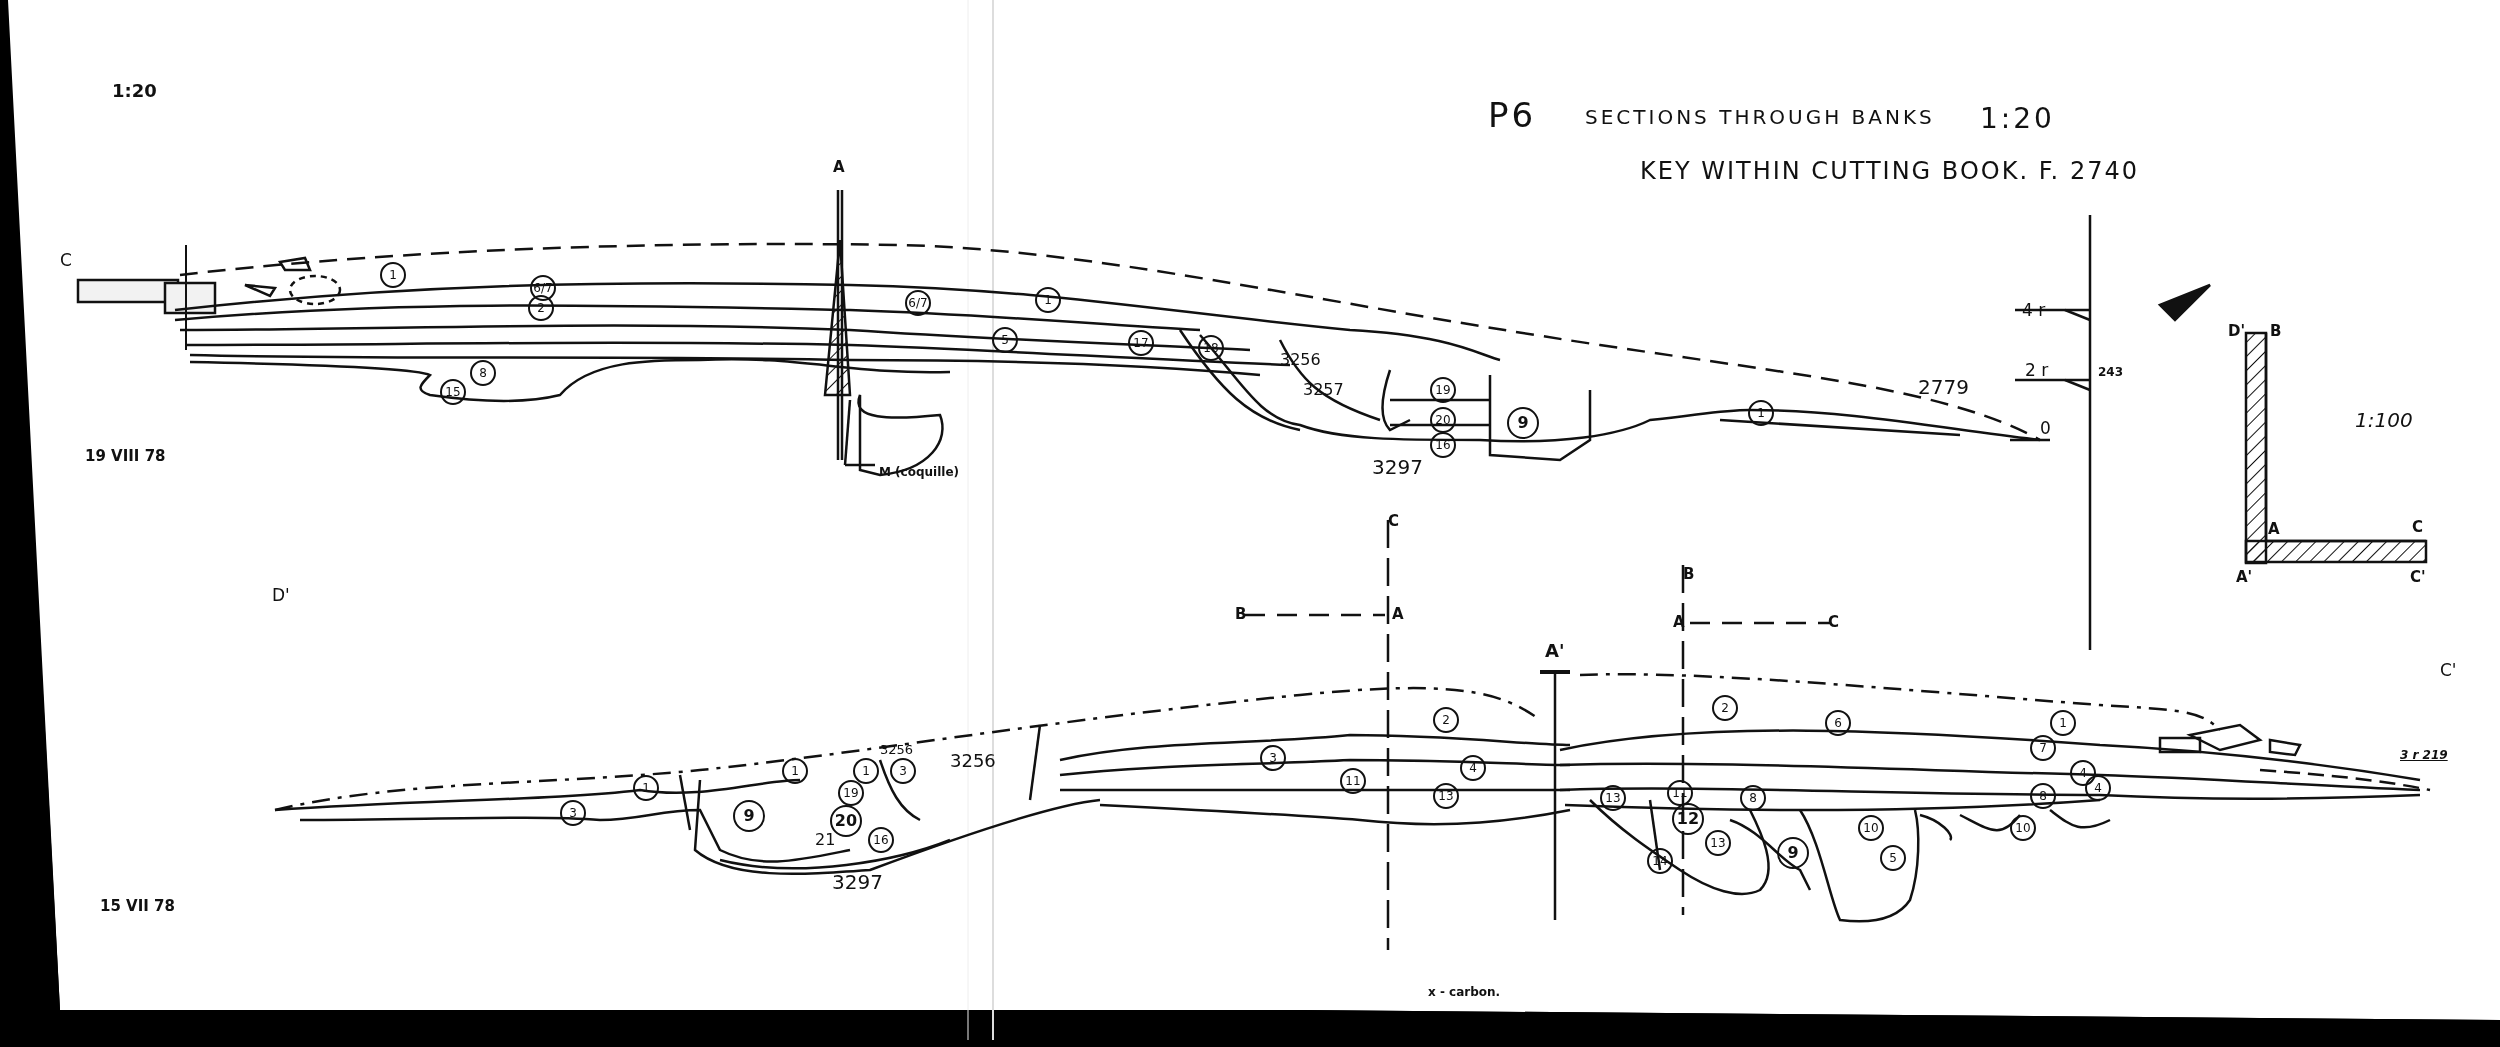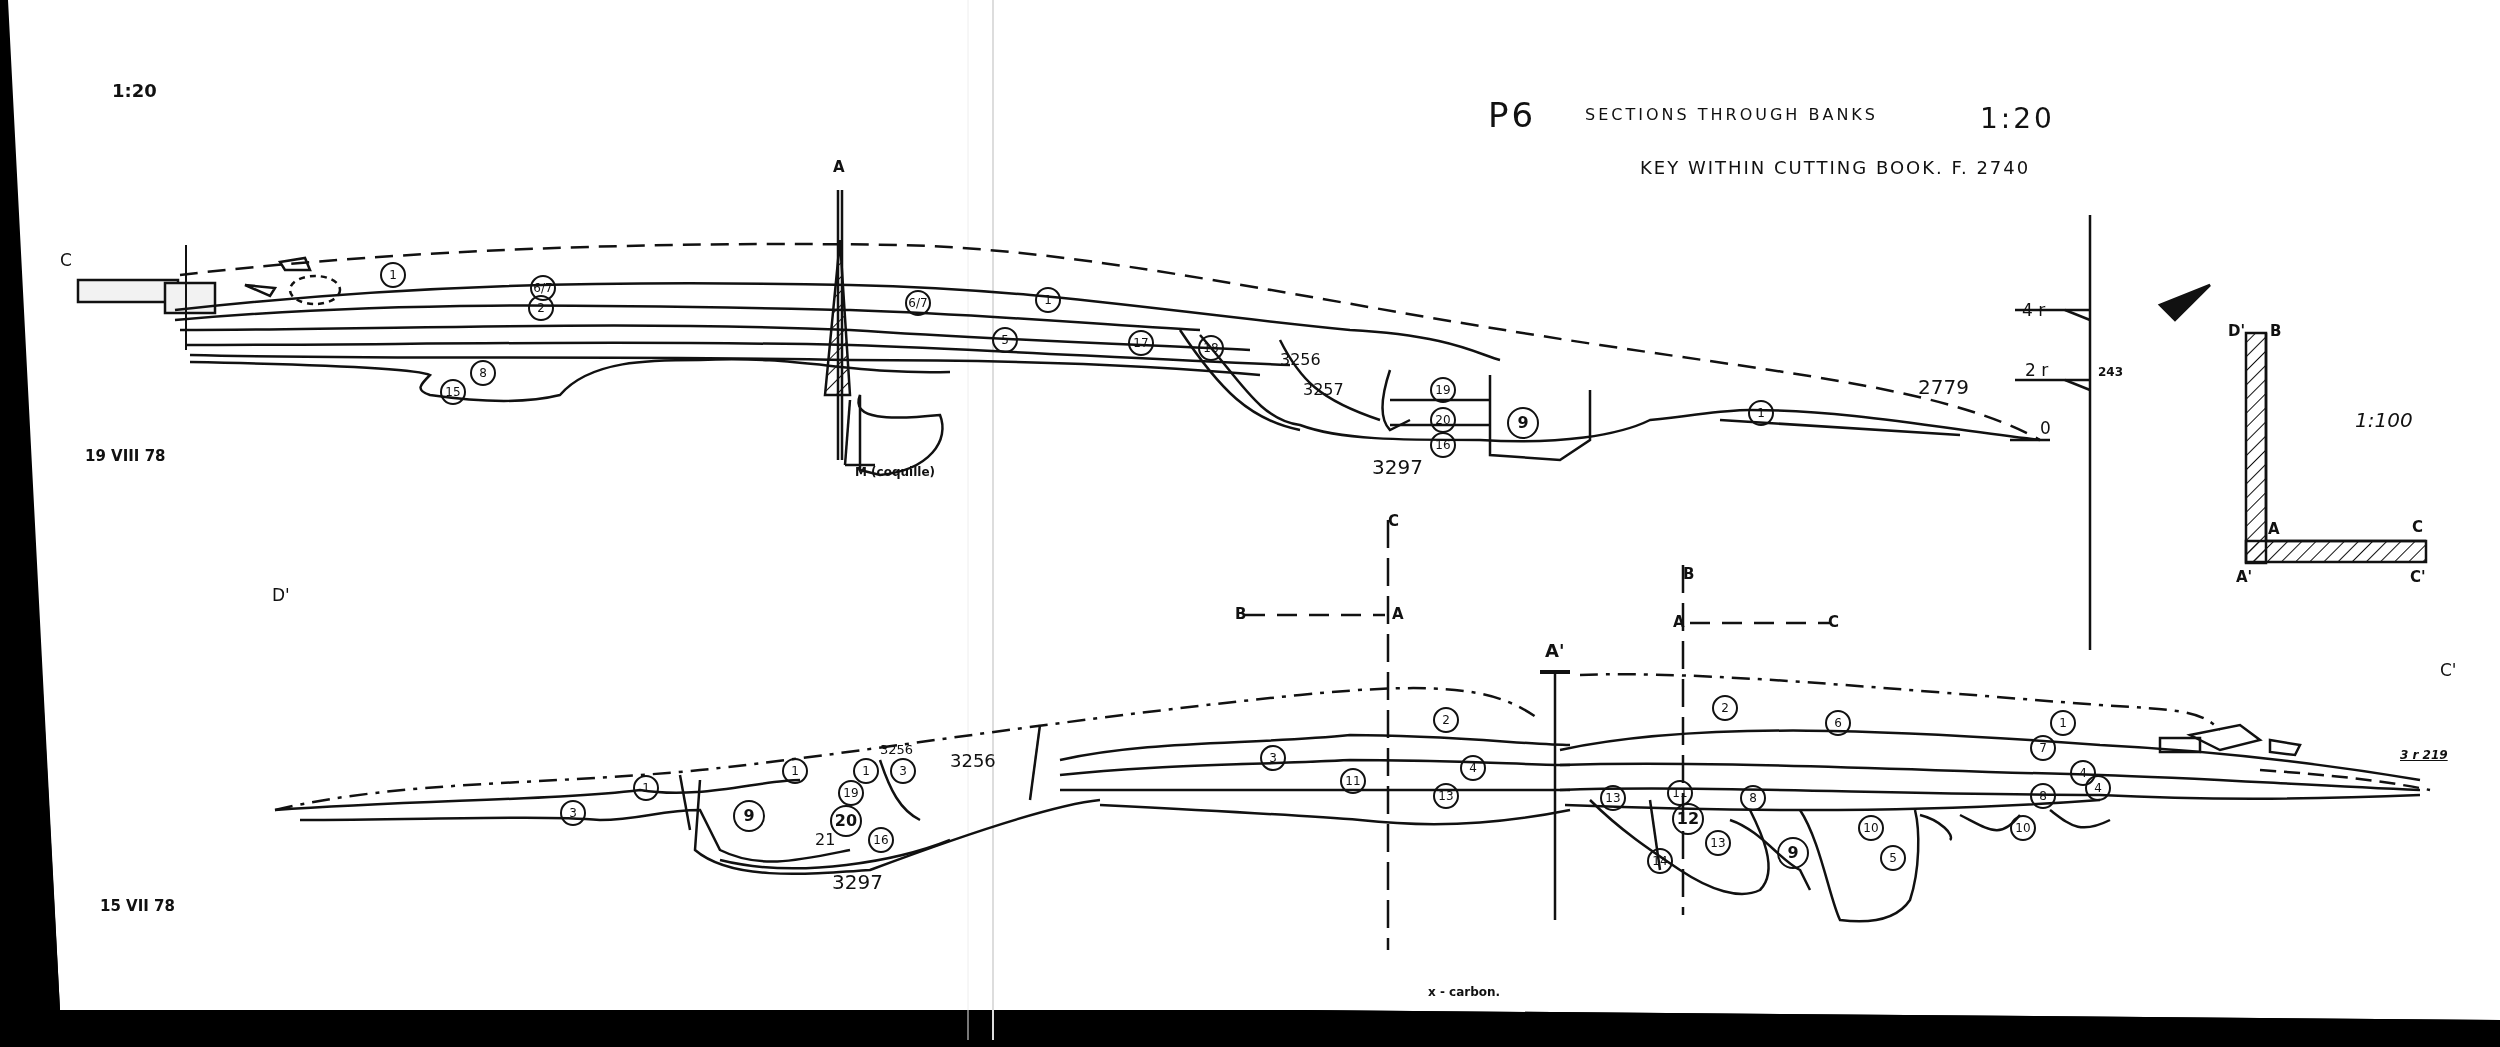--- a/index.html
+++ b/index.html
@@ -1,21 +1,21 @@
 <!DOCTYPE html>
 <html><head>
 <meta charset="utf-8">
 <style>
   html, body { margin: 0; padding: 0; background: #000; }
   body { width: 2500px; height: 1047px; overflow: hidden; position: relative; font-family: "DejaVu Sans", sans-serif; }
   .sheet { position: absolute; left: 0; top: 0; width: 2342px; height: 1047px; }
   svg { position: absolute; left: 0; top: 0; }
   .txt { position: absolute; color: #111; font-family: "DejaVu Sans", sans-serif; white-space: nowrap; }
-  .title { font-size: 16px; letter-spacing: 3px; }
-  .sub { font-size: 18px; letter-spacing: 2px; }
+  .title { font-size: 20px; letter-spacing: 3px; }
+  .sub { font-size: 24px; letter-spacing: 2px; }
   .note { font-size: 15px; font-weight: bold; }
   .lbl { font-size: 17px; }
   .num { font-size: 16px; }
   .ctx { position: absolute; width: 22px; height: 22px; border: 2px solid #111; border-radius: 50%; font-size: 12px; text-align: center; line-height: 22px; color: #111; box-sizing: content-box; }
   .ctx.big { width: 28px; height: 28px; line-height: 28px; font-size: 16px; font-weight: bold; }
 </style>
 </head>
 <body>
 
 <div class="sheet">
@@ -130,21 +130,21 @@
 </svg>
 
 <span class="txt title" style="left:1488px;top:95px;font-size:34px;">P6</span>
 <span class="txt title" style="left:1585px;top:105px;">SECTIONS THROUGH BANKS</span>
 <span class="txt title" style="left:1980px;top:102px;font-size:28px;">1:20</span>
 <span class="txt sub" style="left:1640px;top:157px;">KEY WITHIN CUTTING BOOK. F. 2740</span>
 <span class="txt note" style="left:112px;top:80px;font-size:18px;">1:20</span>
 
 <span class="txt lbl" style="left:60px;top:250px;">C</span>
 <span class="txt note" style="left:833px;top:158px;">A</span>
-<span class="txt note" style="left:855px;top:465px;font-size:12px;">M (coquille)</span>
+<span class="txt note" style="left:879px;top:465px;font-size:12px;">M (coquille)</span>
 <span class="txt note" style="left:85px;top:447px;">19 VIII 78</span>
 <span class="txt num" style="left:1280px;top:350px;">3256</span>
 <span class="txt num" style="left:1303px;top:380px;">3257</span>
 <span class="txt num" style="left:1372px;top:455px;font-size:20px;">3297</span>
 <span class="txt num" style="left:1918px;top:375px;font-size:20px;">2779</span>
 <span class="txt lbl" style="left:2022px;top:300px;">4 r</span>
 <span class="txt lbl" style="left:2025px;top:360px;">2 r</span>
 <span class="txt note" style="left:2098px;top:365px;font-size:12px;">243</span>
 <span class="txt lbl" style="left:2040px;top:418px;">0</span>
 

